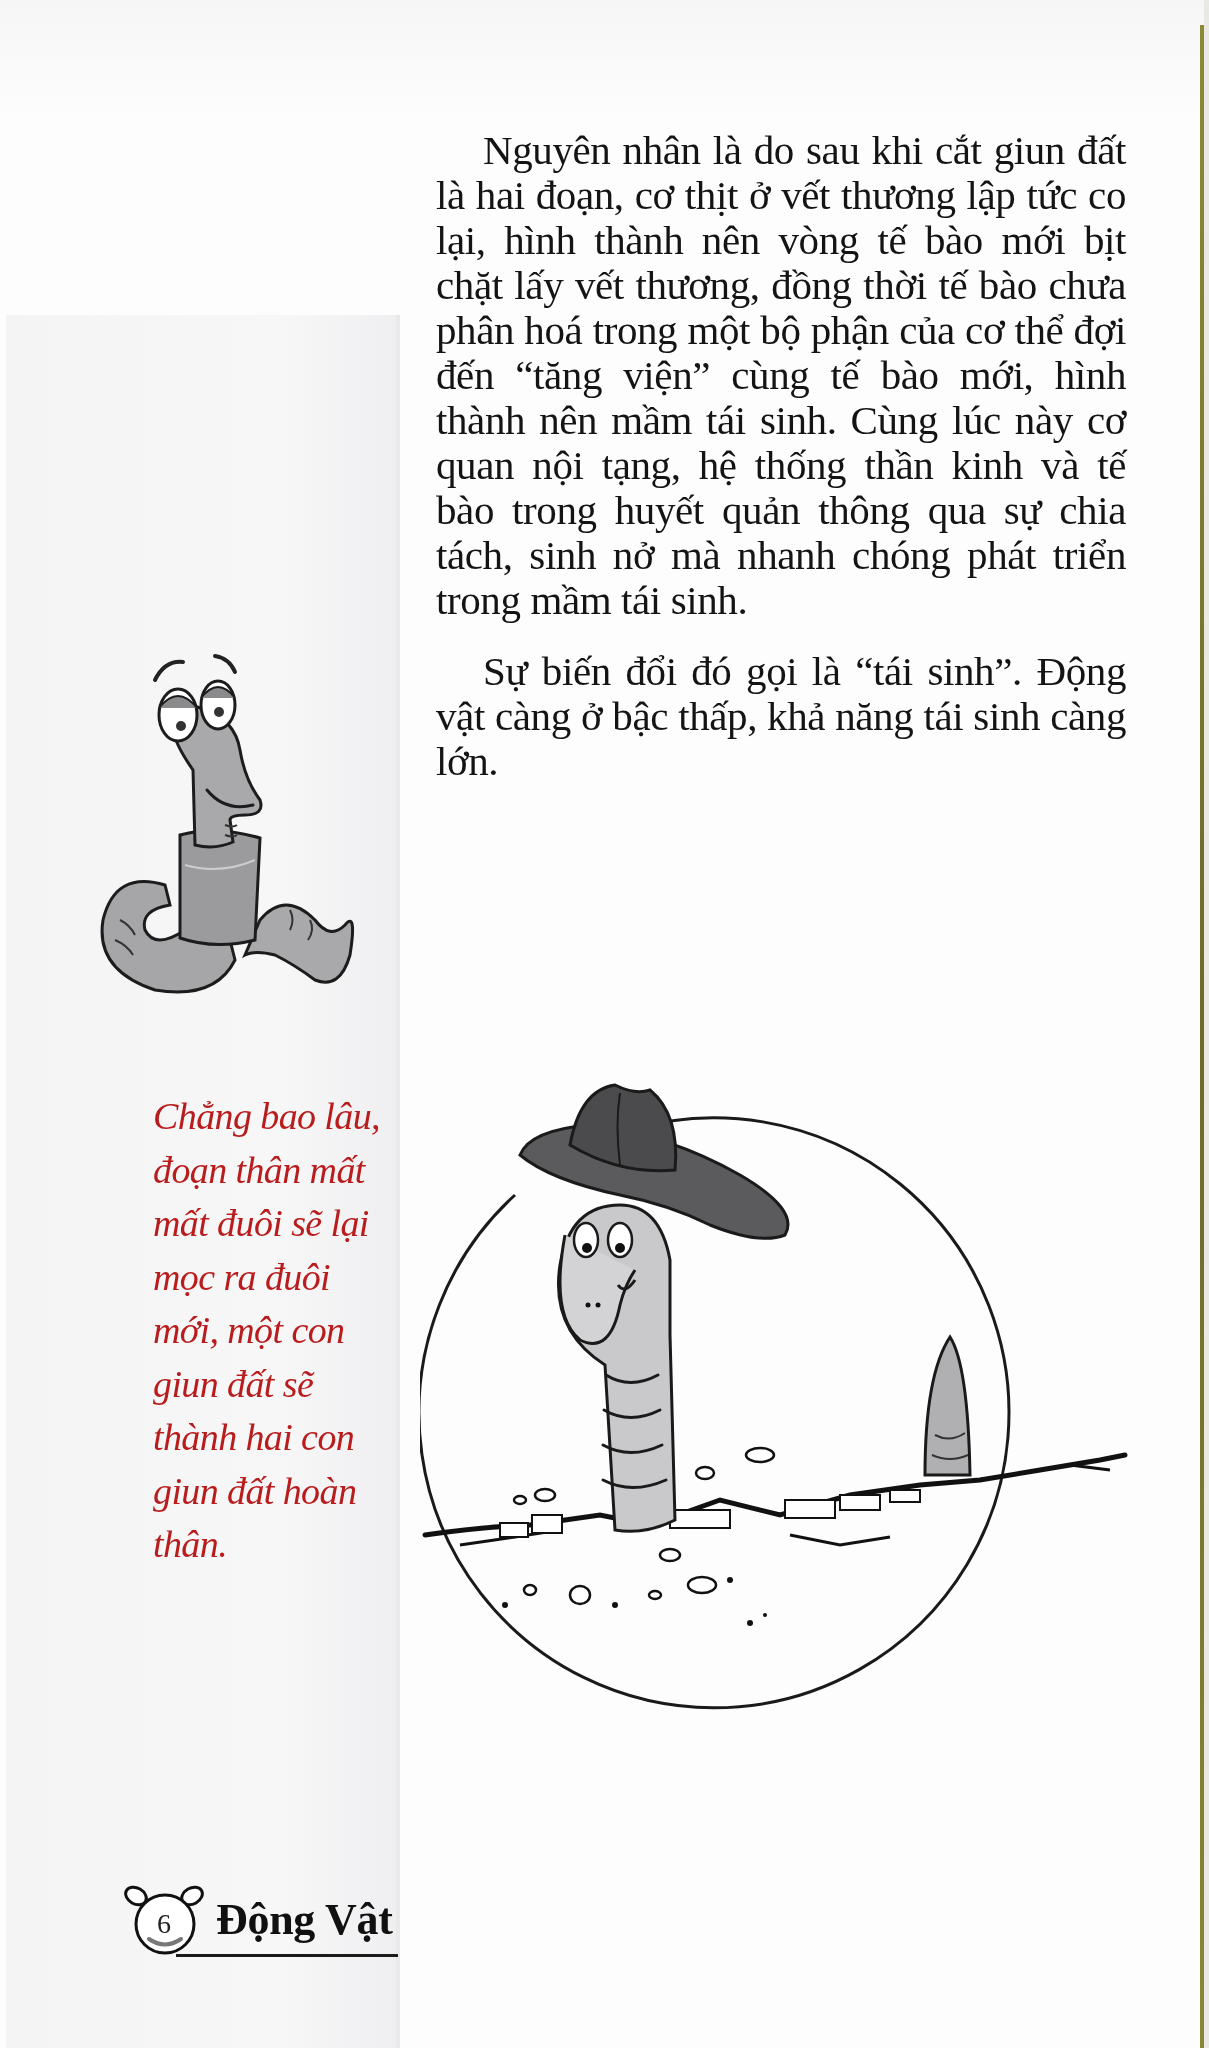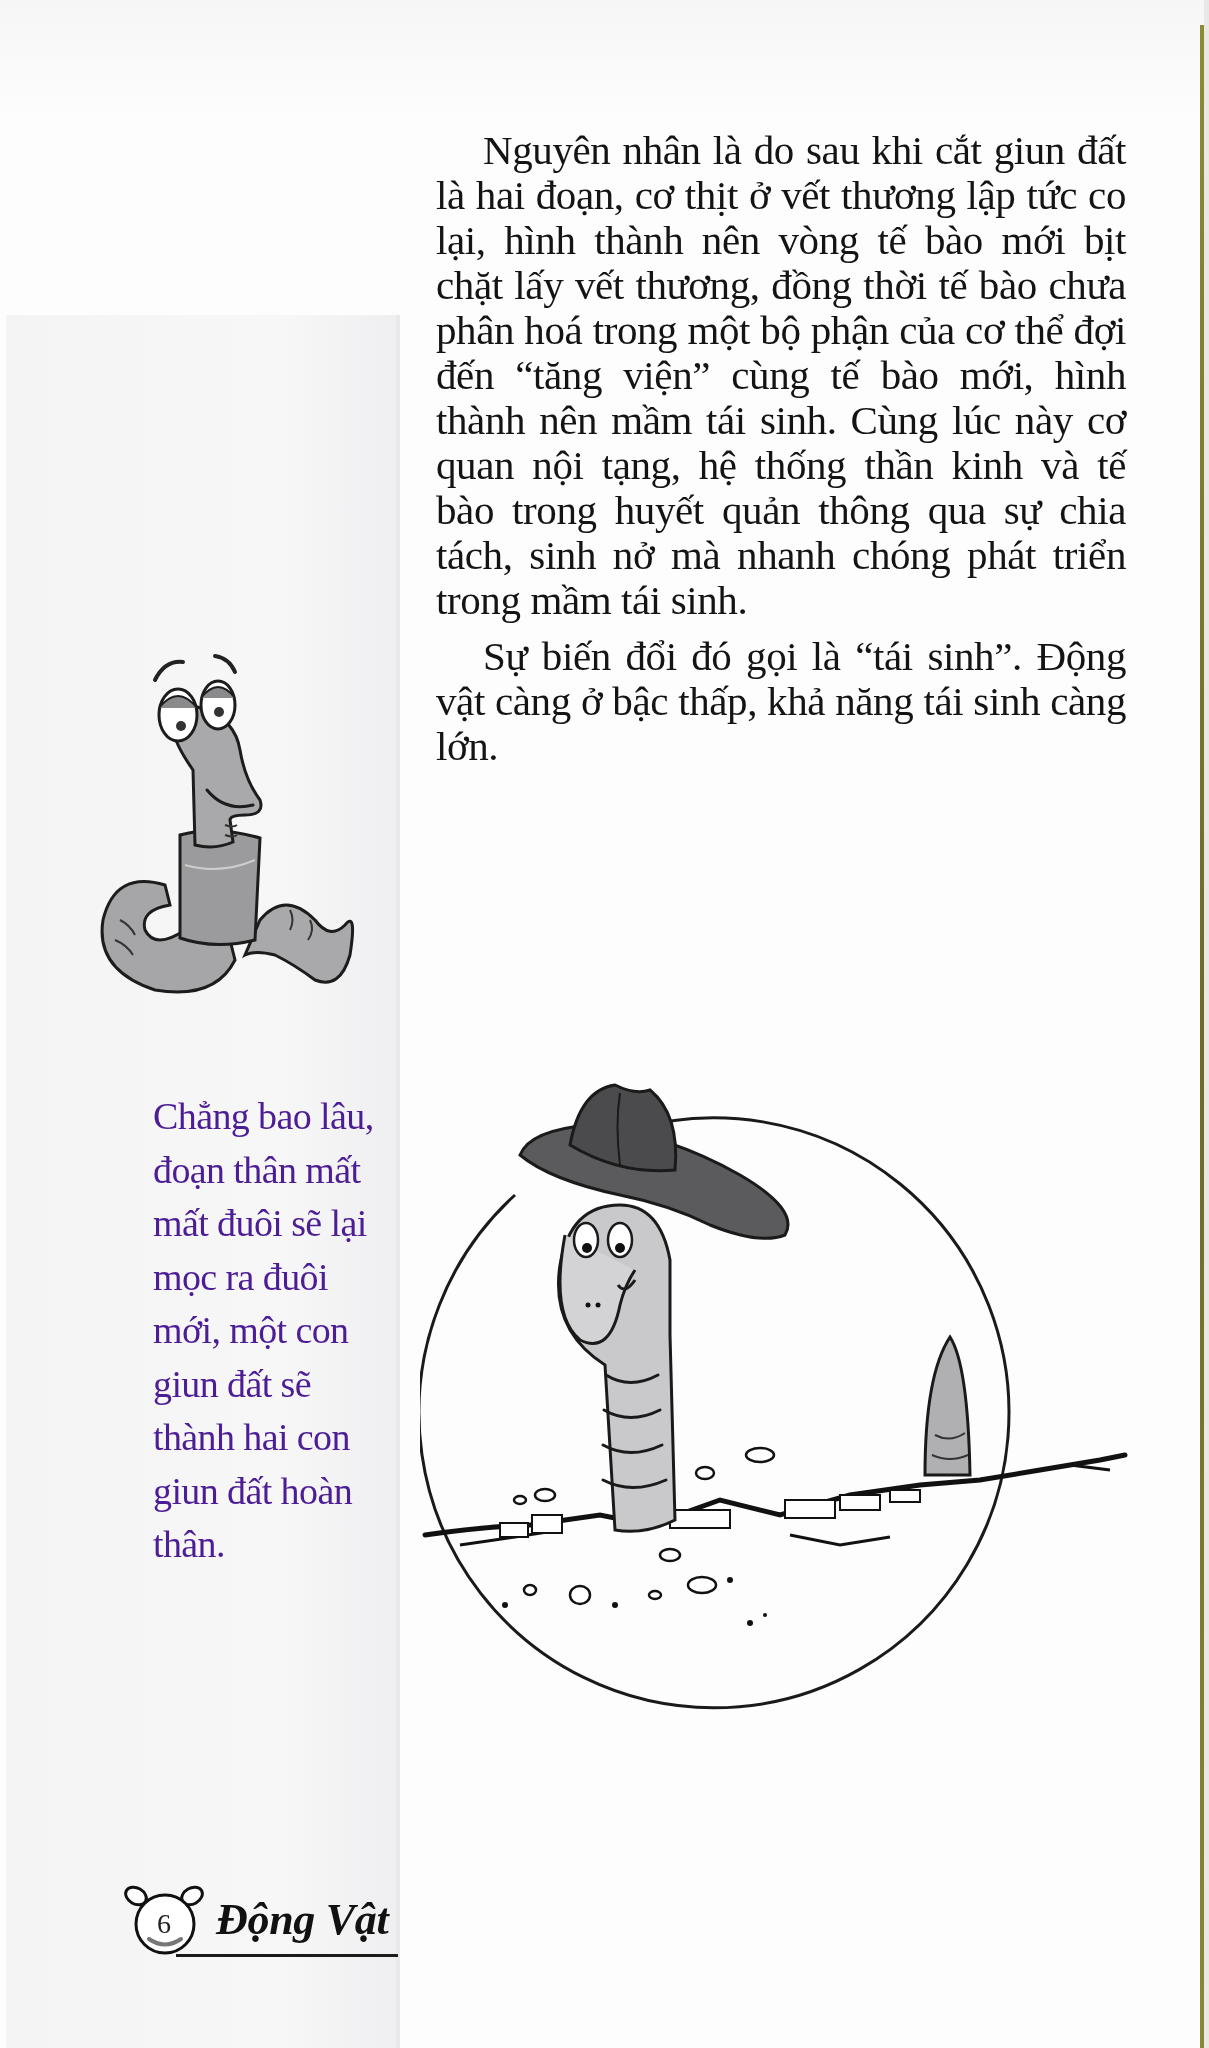--- a/index.html
+++ b/index.html
@@ -65,32 +65,33 @@
       font-size: 41px;
       line-height: 45px;
       text-align: justify;
       letter-spacing: -0.4px;
     }
     .main-text p {
       margin: 0;
       text-indent: 47px;
     }
     .main-text p + p {
-      margin-top: 11px;
+      margin-top: 26px;
     }
 
     
     .caption {
       position: absolute;
       left: 153px;
       top: 1090px;
       width: 240px;
+      font-style: italic;
       font-size: 38px;
       line-height: 53.5px;
-      color: #4c1d95;
+      color: #b91c1c;
       letter-spacing: -0.6px;
     }
     .caption .line {
       display: block;
       white-space: nowrap;
     }
 
     
     .worm-left {
       position: absolute;
@@ -135,21 +136,20 @@
     .footer-title {
       position: absolute;
       left: 96px;
       top: 14px;
       font-size: 44px;
       font-weight: bold;
       font-family: "Liberation Serif", serif;
       color: #111;
       white-space: nowrap;
       letter-spacing: -0.3px;
-      font-style: italic;
     }
     .footer-rule {
       position: absolute;
       left: 56px;
       top: 74px;
       width: 222px;
       height: 3px;
       background: #1a1a1a;
     }
   </style>

